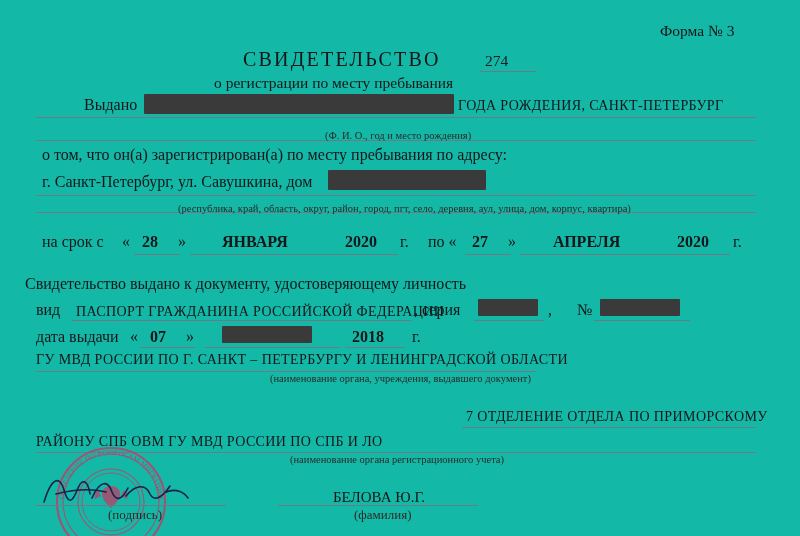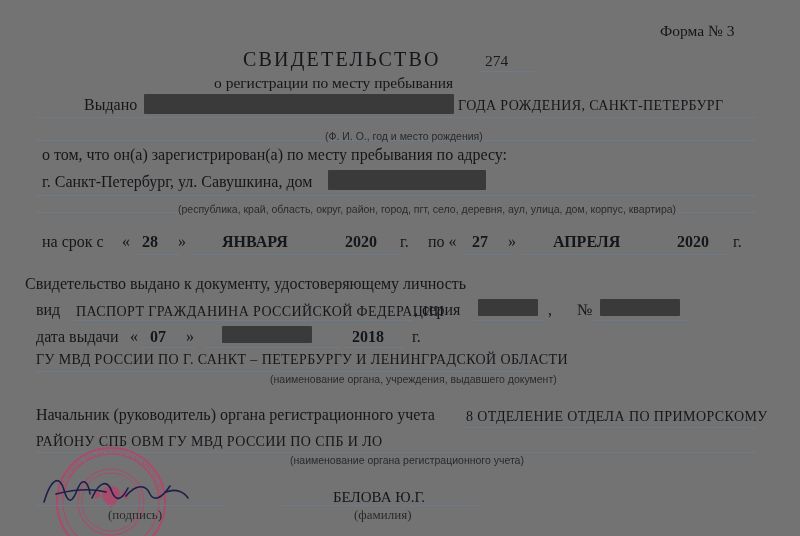--- a/index.html
+++ b/index.html
@@ -8,21 +8,21 @@
     background: #ffffff;
   }
   body {
     font-family: "Liberation Serif", serif;
     color: #111;
   }
   #page {
     position: relative;
     width: 800px;
     height: 536px;
-    background: #737373;
+    background: #14b8a6;
     overflow: hidden;
   }
   .txt {
     position: absolute;
     white-space: nowrap;
     font-family: "Liberation Serif", serif;
     color: #15161a;
   }
   .line {
     position: absolute;
@@ -30,21 +30,21 @@
     height: 0;
   }
   .redact {
     position: absolute;
     background: #3a3a3a;
     border-radius: 1px;
   }
   .caption {
     font-size: 10.5px;
     color: #2a2a2a;
-    font-family: Liberation Sans, sans-serif;
+    font-family: Liberation Serif, serif;
   }
   .form-no {
     font-size: 15.5px;
   }
   .title-main {
     font-size: 20px;
     letter-spacing: 2.2px;
   }
   .title-sub {
     font-size: 15.5px;
@@ -159,22 +159,21 @@
   <div class="txt big bold" style="left:352px; top:328px;">2018</div>
   <div class="txt big" style="left:412px; top:328px;">г.</div>
   <div class="line" style="left:140px; top:347px; width:55px;"></div>
   <div class="line" style="left:205px; top:347px; width:135px;"></div>
   <div class="line" style="left:345px; top:347px; width:60px;"></div>
 
   <div class="txt smallcaps" style="left:36px; top:352px;">ГУ  МВД  РОССИИ  ПО  Г. САНКТ – ПЕТЕРБУРГУ  И  ЛЕНИНГРАДСКОЙ ОБЛАСТИ</div>
   <div class="line" style="left:36px; top:371px; width:500px;"></div>
   <div class="txt caption" style="left:270px; top:373px;">(наименование органа, учреждения, выдавшего документ)</div>
 
-  <div class="txt big" style="left:36px; top:406px;">Начальник (руководитель) органа регистрационного учета</div>
-  <div class="txt smallcaps" style="left:466px; top:409px;">8 ОТДЕЛЕНИЕ ОТДЕЛА  ПО ПРИМОРСКОМУ</div>
+  <div class="txt smallcaps" style="left:466px; top:409px;">7 ОТДЕЛЕНИЕ ОТДЕЛА  ПО ПРИМОРСКОМУ</div>
   <div class="line" style="left:462px; top:427px; width:294px;"></div>
   <div class="txt smallcaps" style="left:36px; top:434px;">РАЙОНУ СПБ ОВМ  ГУ  МВД  РОССИИ  ПО СПБ  И  ЛО</div>
   <div class="line" style="left:36px; top:452px; width:720px;"></div>
   <div class="txt caption" style="left:290px; top:454px;">(наименование органа регистрационного учета)</div>
 
   <div id="stamp">
     <svg width="150" height="112" viewBox="0 0 150 112">
       <g stroke="#b5446b" fill="none" opacity="0.85">
         <circle cx="75" cy="56" r="54" stroke-width="2.2"></circle>
         <circle cx="75" cy="56" r="48" stroke-width="1.1"></circle>

